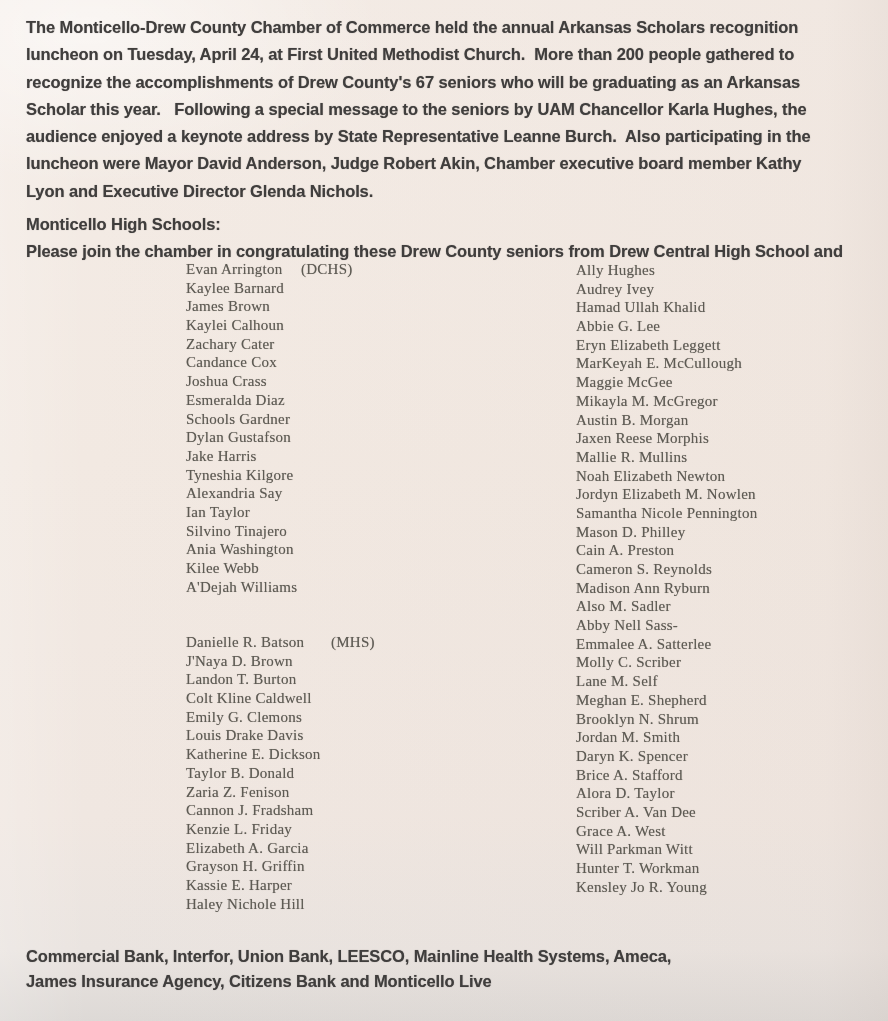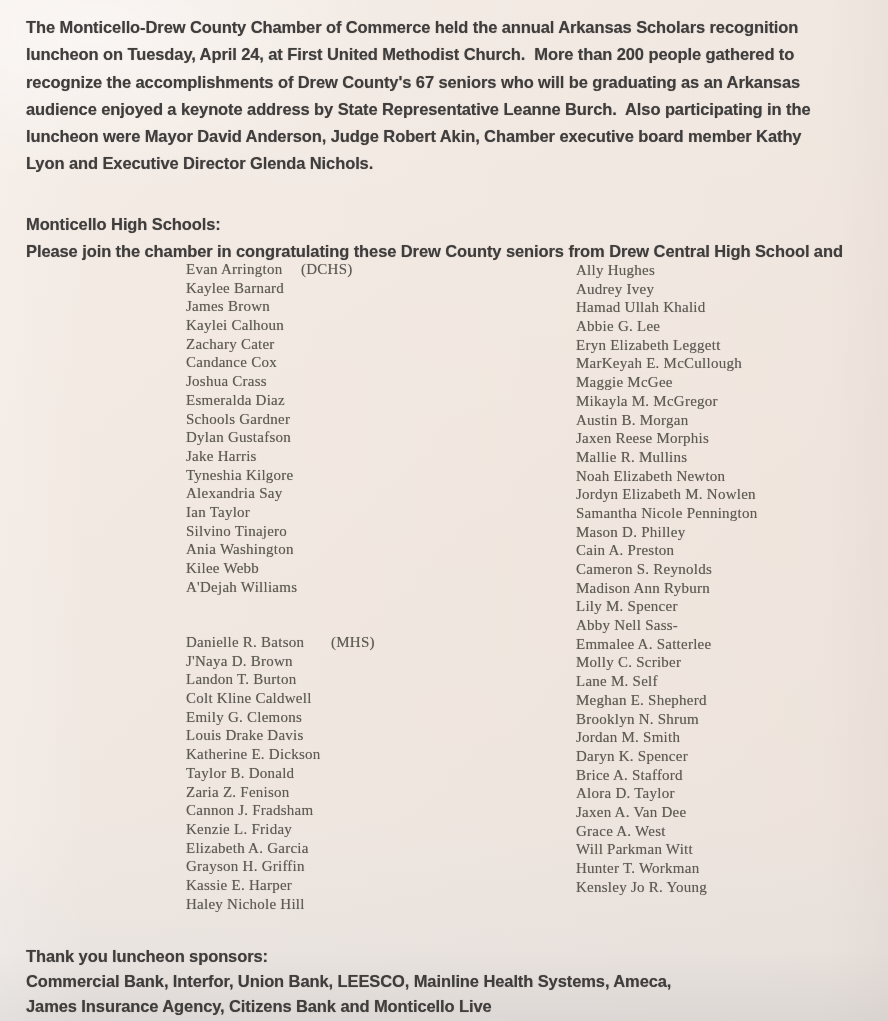--- a/index.html
+++ b/index.html
@@ -69,20 +69,21 @@
 </head>
 <body>
 
 <div class="page" style="--ink: #403e3d; --serif-ink: #5e5b54;">
   <div class="soft">
 
     <div class="para para1">
         <div class="para-line">The Monticello-Drew County Chamber of Commerce held the annual Arkansas Scholars recognition</div>
         <div class="para-line">luncheon on Tuesday, April 24, at First United Methodist Church.  More than 200 people gathered to</div>
         <div class="para-line">recognize the accomplishments of Drew County's 67 seniors who will be graduating as an Arkansas</div>
+        <div class="para-line">Scholar this year.   Following a special message to the seniors by UAM Chancellor Karla Hughes, the</div>
         <div class="para-line">audience enjoyed a keynote address by State Representative Leanne Burch.  Also participating in the</div>
         <div class="para-line">luncheon were Mayor David Anderson, Judge Robert Akin, Chamber executive board member Kathy</div>
         <div class="para-line">Lyon and Executive Director Glenda Nichols.</div>
       </div>
 
     <div class="para para2">
         <div class="para-line">Monticello High Schools:</div>
         <div class="para-line">Please join the chamber in congratulating these Drew County seniors from Drew Central High School and</div>
       </div>
 
@@ -144,41 +145,40 @@
           <div class="name-row">Austin B. Morgan</div>
           <div class="name-row">Jaxen Reese Morphis</div>
           <div class="name-row">Mallie R. Mullins</div>
           <div class="name-row">Noah Elizabeth Newton</div>
           <div class="name-row">Jordyn Elizabeth M. Nowlen</div>
           <div class="name-row">Samantha Nicole Pennington</div>
           <div class="name-row">Mason D. Philley</div>
           <div class="name-row">Cain A. Preston</div>
           <div class="name-row">Cameron S. Reynolds</div>
           <div class="name-row">Madison Ann Ryburn</div>
-          <div class="name-row">Lily M. Spencer</div>
+          <div class="name-row">Also M. Sadler</div>
           <div class="name-row">Abby Nell Sass-</div>
           <div class="name-row">Emmalee A. Satterlee</div>
           <div class="name-row">Molly C. Scriber</div>
           <div class="name-row">Lane M. Self</div>
           <div class="name-row">Meghan E. Shepherd</div>
           <div class="name-row">Brooklyn N. Shrum</div>
           <div class="name-row">Jordan M. Smith</div>
           <div class="name-row">Daryn K. Spencer</div>
           <div class="name-row">Brice A. Stafford</div>
           <div class="name-row">Alora D. Taylor</div>
-          <div class="name-row">Jaxen A. Van Dee</div>
+          <div class="name-row">Scriber A. Van Dee</div>
           <div class="name-row">Grace A. West</div>
           <div class="name-row">Will Parkman Witt</div>
           <div class="name-row">Hunter T. Workman</div>
           <div class="name-row">Kensley Jo R. Young</div>
         </div>
     </div>
 
     <div class="sponsors">
-      <div class="sp-line">Thank you luncheon sponsors:</div>
       <div>
           <div class="sp-line">Commercial Bank, Interfor, Union Bank, LEESCO, Mainline Health Systems, Ameca,</div>
           <div class="sp-line">James Insurance Agency, Citizens Bank and Monticello Live</div>
         </div>
     </div>
 
   </div>
 </div>
 
 </body></html>

